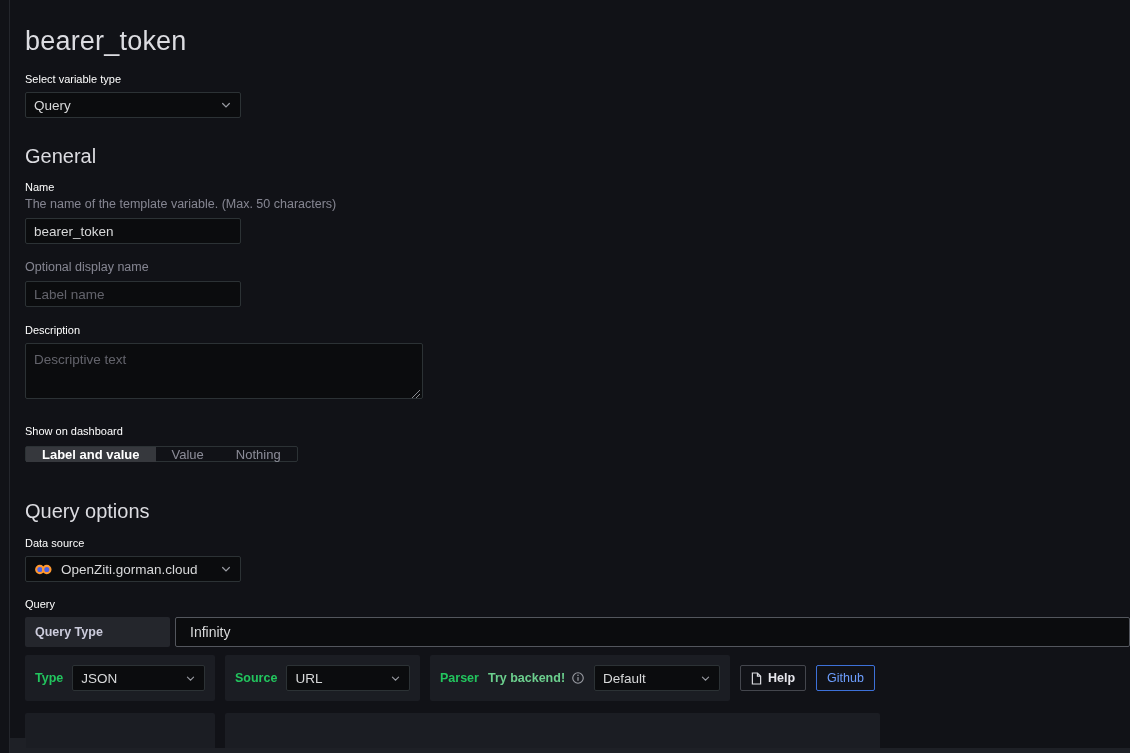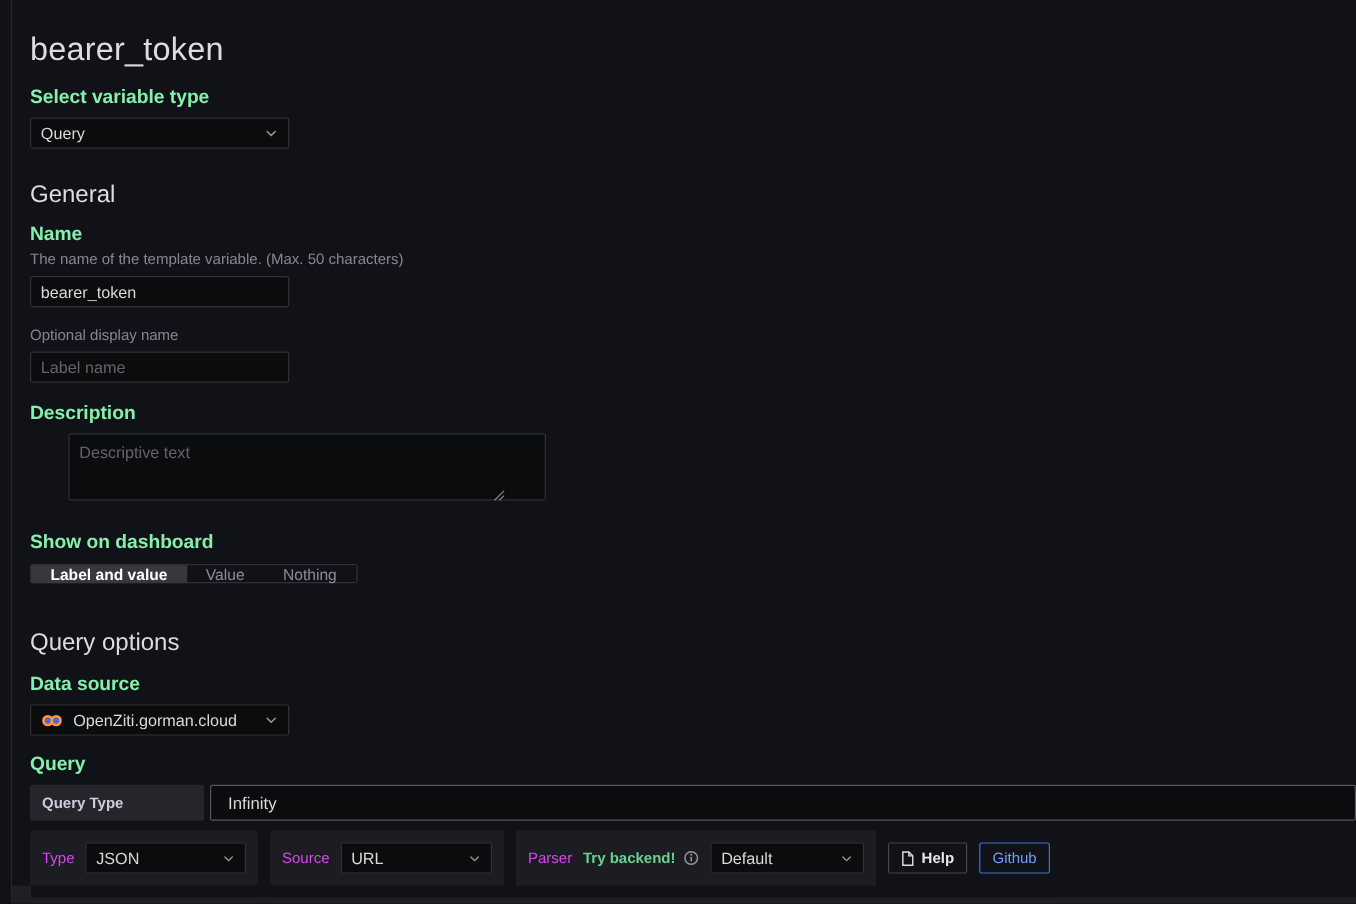--- a/index.html
+++ b/index.html
@@ -15,21 +15,21 @@
     background: #24262c;
   }
   .content {
     position: absolute; left: 25px; top: 0; right: 0; bottom: 0;
   }
   .page-title {
     margin-top: 26px;
     font-size: 27px; font-weight: 500; color: #dcdce1; letter-spacing: 0.2px;
   }
   .field-label {
-    font-size: 16px; font-weight: 700; color: #86efac; margin-bottom: 4px;
+    font-size: 11px; font-weight: 400; color: #ffffff; margin-bottom: 4px;
   }
   .field-help {
     font-size: 12.5px; color: rgba(204,204,220,0.62); margin-bottom: 7px; font-weight: 400;
   }
   .section-heading {
     font-size: 20px; font-weight: 500; color: #dcdce1;
   }
   
   .input, .select {
     height: 26px; background: #0b0c0e; border: 1px solid #2c3235;
@@ -37,21 +37,21 @@
     font-size: 13.5px; color: #d8d9da; border-radius: 2px;
   }
   input.input { width: 216px; outline: none; font-family: inherit; }
   input.input::placeholder, textarea::placeholder { color: rgba(204,204,220,0.45); }
   .select { justify-content: space-between; cursor: pointer; }
   .select .sel-value { white-space: nowrap; }
   .chev { flex: 0 0 auto; margin-left: 8px; }
   textarea.desc {
     width: 398px; height: 56px; background: #0b0c0e; border: 1px solid #2c3235;
     color: #d8d9da; font-size: 13.5px; font-family: inherit; padding: 8px;
-    resize: none; outline: none; border-radius: 2px; margin-left: 32px;
+    resize: none; outline: none; border-radius: 2px;
   }
   .textarea-wrap { position: relative; width: 398px; }
   .grip { position: absolute; right: 2px; bottom: 4px; pointer-events: none; }
   
   .radio-group {
     display: inline-flex; height: 16px; border: 1px solid #2c3235; border-radius: 2px;
     align-items: flex-start; background: #111217;
   }
   .radio-group .seg {
     display: flex; align-items: center; padding: 0 16px;
@@ -75,21 +75,21 @@
     display: flex; align-items: center; padding: 0 14px; font-size: 14px; color: #d8d9da;
     border-radius: 2px;
   }
   
   .editor-row { display: flex; align-items: stretch; }
   .egroup {
     background: #1b1d23; border-radius: 2px; display: flex; align-items: center;
     padding: 0 10px; height: 46px; margin-right: 10px; flex: 0 0 auto;
   }
   .egroup .glabel {
-    font-size: 12.5px; font-weight: 400; color: #d946ef; margin-right: 9px; white-space: nowrap;
+    font-size: 12.5px; font-weight: 700; color: #22c55e; margin-right: 9px; white-space: nowrap;
   }
   .ehint { font-size: 12.5px; font-weight: 700; color: #6ccf8e; margin-right: 6px; white-space: nowrap; }
   .info-icon { display: inline-flex; margin-right: 9px; }
   .btn {
     height: 26px; display: inline-flex; align-items: center; padding: 0 10px;
     background: transparent; border: 1px solid #44464d; border-radius: 2px;
     color: #e6e6ec; font-size: 12.5px; font-weight: 700; cursor: pointer;
     font-family: inherit; white-space: nowrap;
   }
   .btn .bicon { margin-right: 6px; display: inline-flex; }

